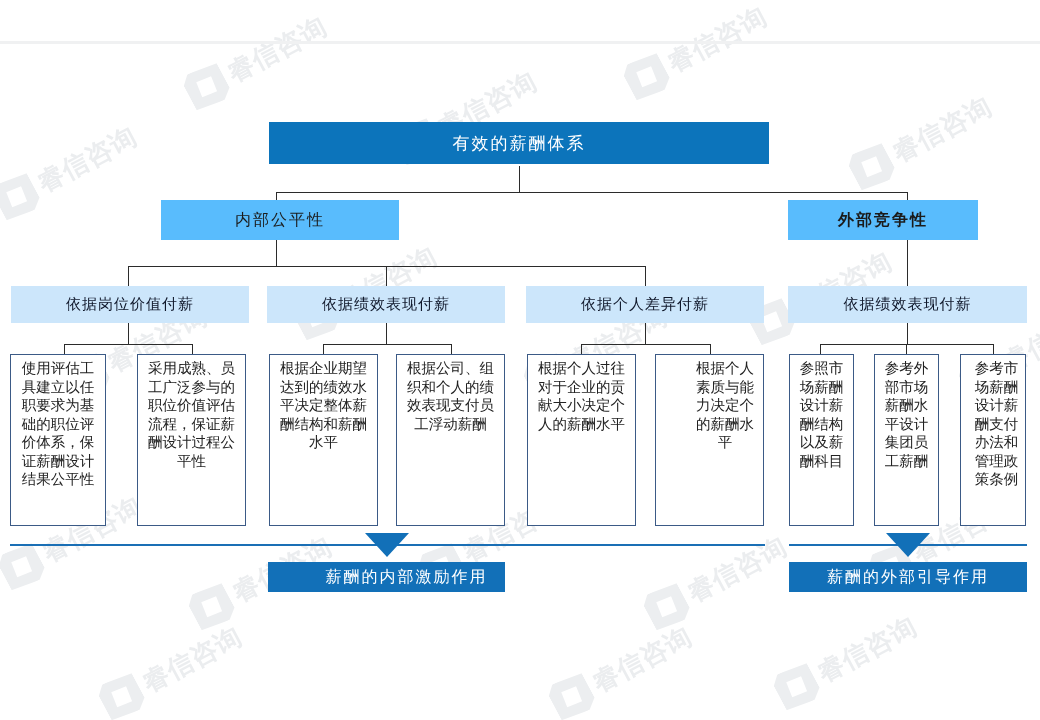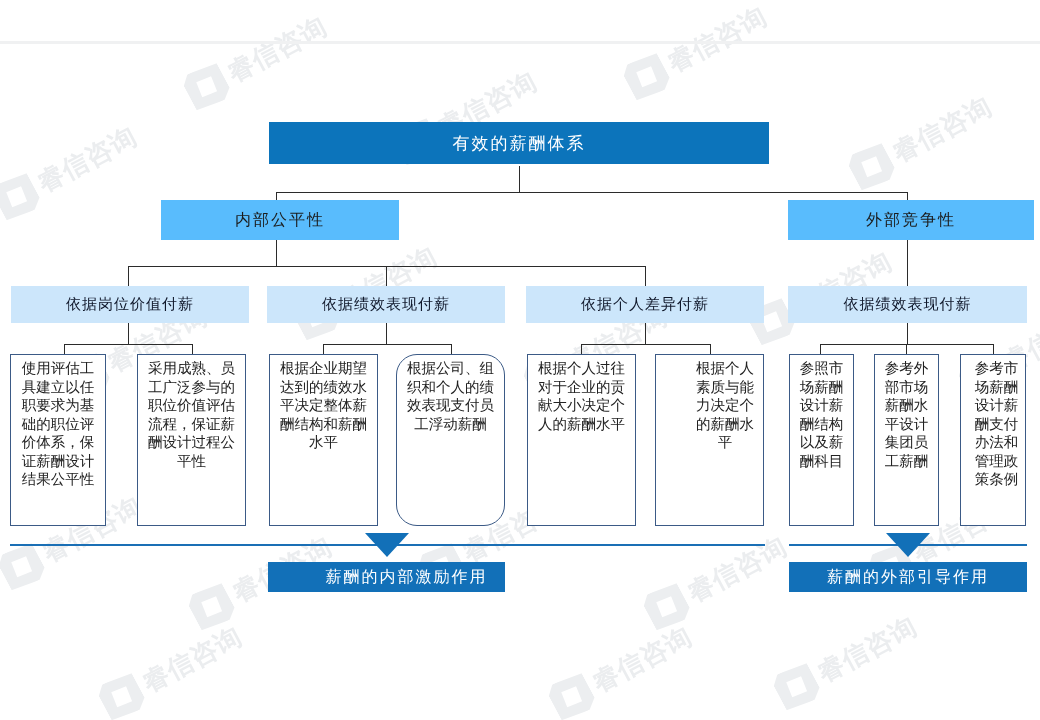--- a/index.html
+++ b/index.html
@@ -219,38 +219,38 @@
 
   <div class="ln v" style="left:907px;top:323px;height:22px;"></div>
   <div class="ln h" style="left:820px;top:344px;width:173px;"></div>
   <div class="ln v" style="left:820px;top:344px;height:10px;"></div>
   <div class="ln v" style="left:906px;top:344px;height:10px;"></div>
   <div class="ln v" style="left:993px;top:344px;height:10px;"></div>
 
   <div class="node lvl1" style="left:269px;top:122px;width:500px;height:42px;">有效的薪酬体系</div>
 
   <div class="node lvl2" style="left:161px;top:200px;width:238px;height:40px;">内部公平性</div>
-  <div class="node lvl2" style="left:788px;top:200px;width:246px;height:40px;">外部竞争性</div>
+  <div class="node lvl2" style="left:788px;top:200px;width:190px;height:40px;font-weight:bold;">外部竞争性</div>
 
   <div class="node lvl3" style="left:11px;top:286px;width:238px;height:37px;">依据岗位价值付薪</div>
   <div class="node lvl3" style="left:267px;top:286px;width:238px;height:37px;">依据绩效表现付薪</div>
   <div class="node lvl3" style="left:526px;top:286px;width:238px;height:37px;">依据个人差异付薪</div>
   <div class="node lvl3" style="left:788px;top:286px;width:239px;height:37px;">依据绩效表现付薪</div>
 
   <div class="node leaf" style="left:10px;top:354px;width:96px;height:172px;">
     <span class="ltxt">使用评估工具建立以任职要求为基础的职位评价体系，保证薪酬设计结果公平性</span>
   </div>
   <div class="node leaf" style="left:137px;top:354px;width:109px;height:172px;">
     <span class="ltxt">采用成熟、员工广泛参与的职位价值评估流程，保证薪酬设计过程公平性</span>
   </div>
 
   <div class="node leaf" style="left:269px;top:354px;width:109px;height:172px;">
     <span class="ltxt">根据企业期望达到的绩效水平决定整体薪酬结构和薪酬水平</span>
   </div>
-  <div class="node leaf" style="left:396px;top:354px;width:109px;height:172px;border-radius:21px;">
+  <div class="node leaf" style="left:396px;top:354px;width:109px;height:172px;">
     <span class="ltxt">根据公司、组织和个人的绩效表现支付员工浮动薪酬</span>
   </div>
 
   <div class="node leaf" style="left:527px;top:354px;width:109px;height:172px;">
     <span class="ltxt">根据个人过往对于企业的贡献大小决定个人的薪酬水平</span>
   </div>
   <div class="node leaf" style="left:655px;top:354px;width:109px;height:172px;padding-left:36px;">
     <span class="ltxt">根据个人素质与能力决定个的薪酬水平</span>
   </div>
 

